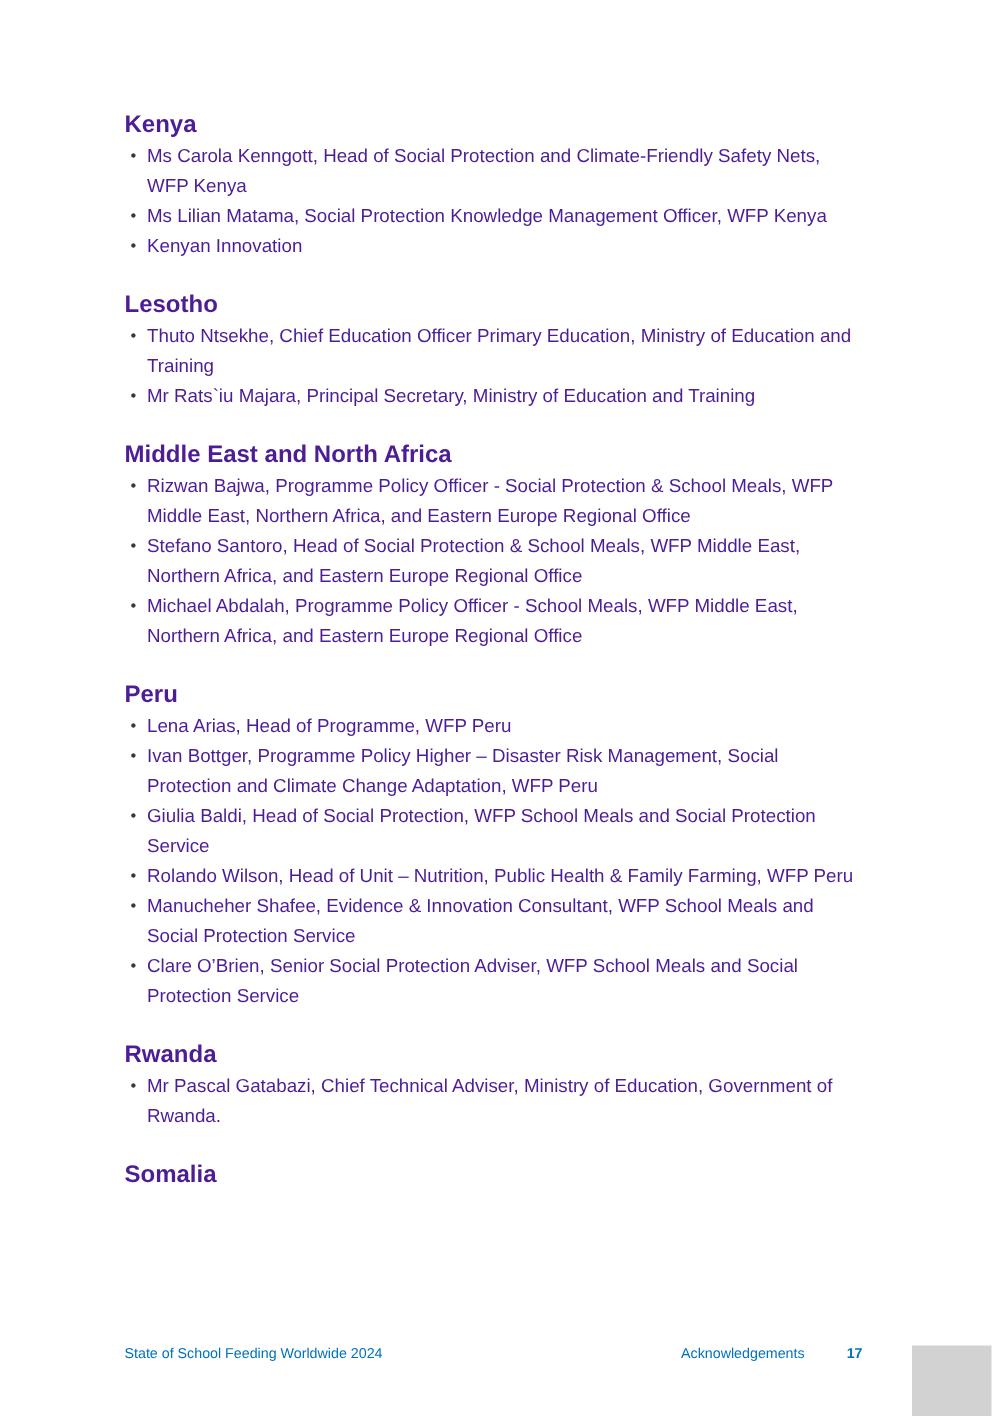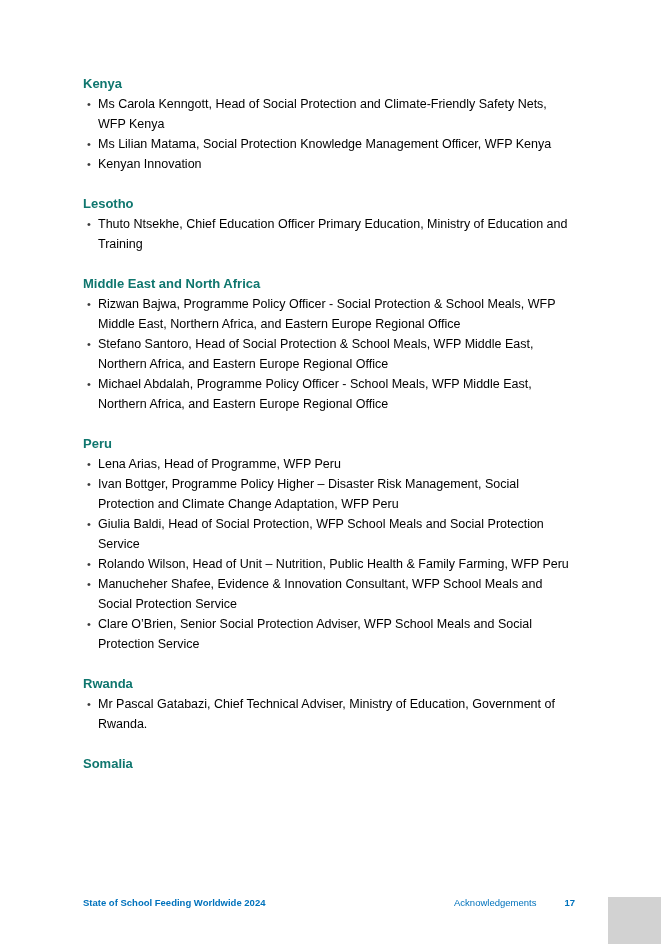--- a/index.html
+++ b/index.html
@@ -20,40 +20,40 @@
     inset: 0;
     background: #ffffff;
   }
   .content {
     position: absolute;
     top: 74px;
     left: 83px;
     width: 488px;
   }
   .section-heading {
-    font-size: 13px;
+    font-size: 16px;
     font-weight: 700;
-    color: #0f766e;
+    color: #4c1d95;
     margin: 20px 0 0 0;
     line-height: 20px;
   }
   .content .section-heading:first-child {
     margin-top: 0;
   }
   ul.entries {
     list-style: none;
     margin: 0;
     padding: 0;
   }
   li.entry {
     position: relative;
     padding-left: 15px;
     font-size: 12.5px;
     line-height: 20px;
-    color: #000000;
+    color: #4c1d95;
     max-width: 474px;
   }
   li.entry::before {
     content: "\2022";
     position: absolute;
     left: 4px;
     top: 0;
     color: #3a3a3a;
     font-size: 11px;
     line-height: 20px;
@@ -64,21 +64,21 @@
     right: 86px;
     top: 896px;
     display: flex;
     justify-content: space-between;
     align-items: baseline;
     font-size: 9.5px;
     line-height: 13px;
     color: var(--accent, #0072bc);
   }
   .footer-left {
-    font-weight: 700;
+    font-weight: 400;
   }
   .footer-right {
     display: flex;
     align-items: baseline;
     gap: 28px;
   }
   .footer-section {
     font-weight: 400;
   }
   .footer-pagenum {
@@ -101,20 +101,21 @@
   <div class="content" id="sections">
       <h3 class="section-heading">Kenya</h3>
       <ul class="entries">
         <li class="entry">Ms Carola Kenngott, Head of Social Protection and Climate-Friendly Safety Nets, WFP Kenya</li>
         <li class="entry">Ms Lilian Matama, Social Protection Knowledge Management Officer, WFP Kenya</li>
         <li class="entry">Kenyan Innovation</li>
       </ul>
       <h3 class="section-heading">Lesotho</h3>
       <ul class="entries">
         <li class="entry">Thuto Ntsekhe, Chief Education Officer Primary Education, Ministry of Education and Training</li>
+        <li class="entry">Mr Rats`iu Majara, Principal Secretary, Ministry of Education and Training</li>
       </ul>
       <h3 class="section-heading">Middle East and North Africa</h3>
       <ul class="entries">
         <li class="entry">Rizwan Bajwa, Programme Policy Officer - Social Protection &amp; School Meals, WFP Middle East, Northern Africa, and Eastern Europe Regional Office</li>
         <li class="entry">Stefano Santoro, Head of Social Protection &amp; School Meals, WFP Middle East, Northern Africa, and Eastern Europe Regional Office</li>
         <li class="entry">Michael Abdalah, Programme Policy Officer - School Meals, WFP Middle East, Northern Africa, and Eastern Europe Regional Office</li>
       </ul>
       <h3 class="section-heading">Peru</h3>
       <ul class="entries">
         <li class="entry">Lena Arias, Head of Programme, WFP Peru</li>

